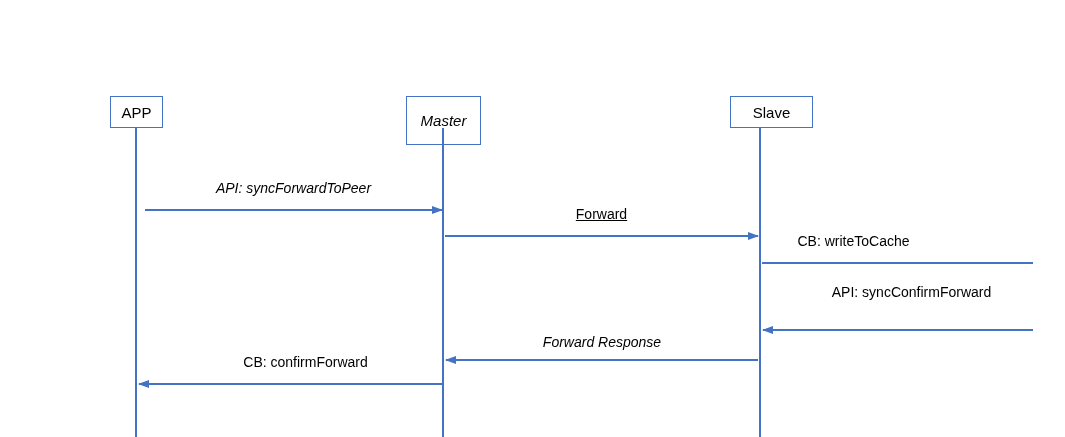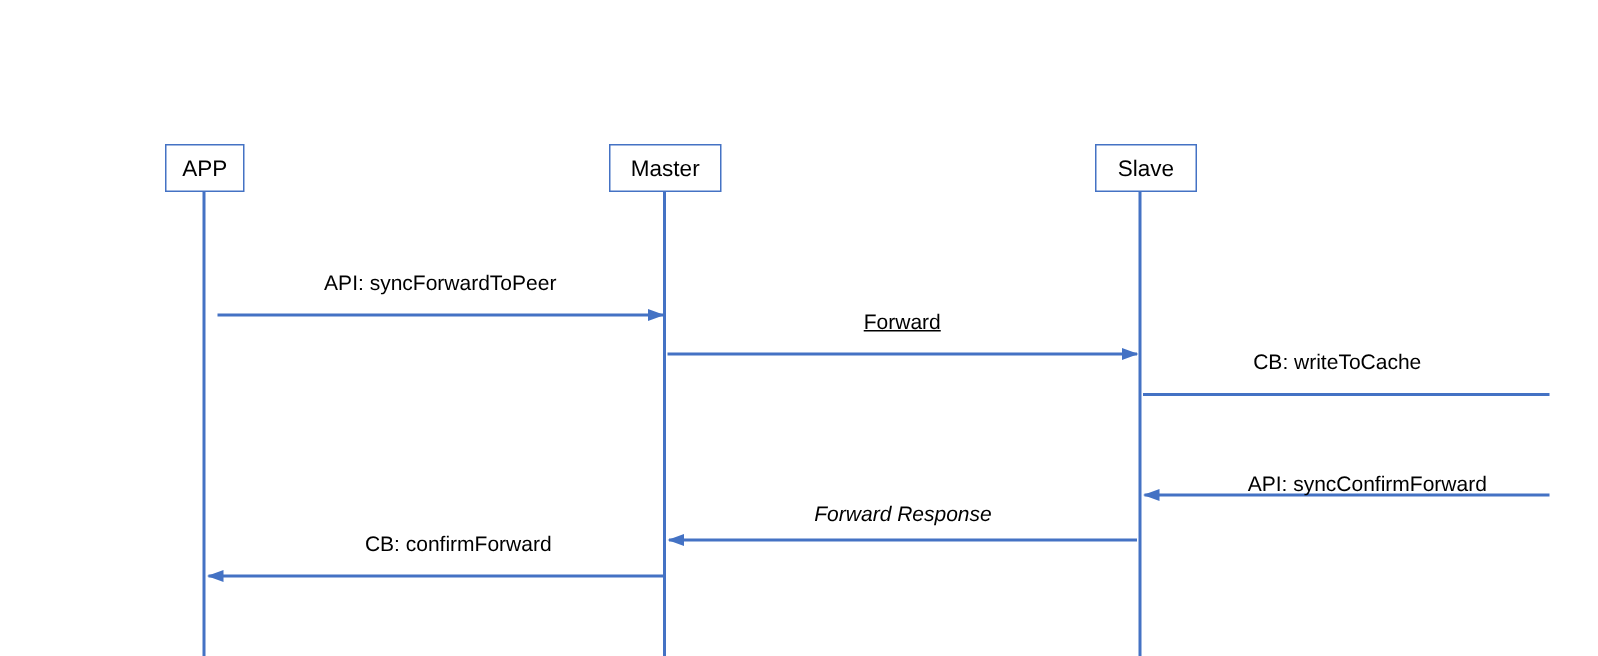--- a/index.html
+++ b/index.html
@@ -62,49 +62,49 @@
   }
 </style>
 </head>
 <body>
 
 <div class="canvas">
   <div id="actors-layer">
       <div class="actor-box" style="left: 46px; top: 32px; width: 53px; height: 32px;">
         <span class="actor-label">APP</span>
       </div>
-      <div class="actor-box" style="left: 342px; top: 32px; width: 75px; height: 32px;">
+      <div class="actor-box" style="left: 342px; top: 32px; width: 75px; height: 49px; font-style: italic;">
         <span class="actor-label">Master</span>
       </div>
-      <div class="actor-box" style="left: 666px; top: 32px; width: 68px; height: 32px;">
+      <div class="actor-box" style="left: 666px; top: 32px; width: 83px; height: 32px;">
         <span class="actor-label">Slave</span>
       </div>
       <div class="actor-box" style="left: 971px; top: 32px; width: 53px; height: 32px;">
         <span class="actor-label">App</span>
       </div>
     </div>
   <div id="lifelines-layer">
       <div class="lifeline" style="left: 71.2px; top: 64px; height: 331px;"></div>
       <div class="lifeline" style="left: 378.2px; top: 64px; height: 331px;"></div>
       <div class="lifeline" style="left: 695.2px; top: 64px; height: 331px;"></div>
       <div class="lifeline" style="left: 996.2px; top: 64px; height: 331px;"></div>
     </div>
   <div id="messages-layer">
       <div class="msg-line" style="left: 81px; top: 145.2px; width: 297px;"></div>
       <div class="arrowhead dir-right" style="top: 141.5px; left: 368px;"></div>
-      <div class="msg-label" style="left: 81px; width: 297px; top: 115px;">API: syncForwardToPeer</div>
+      <div class="msg-label" style="left: 81px; width: 297px; top: 115px; font-style: italic;">API: syncForwardToPeer</div>
       <div class="msg-line" style="left: 381px; top: 171.2px; width: 313px;"></div>
       <div class="arrowhead dir-right" style="top: 167.5px; left: 684px;"></div>
       <div class="msg-label" style="left: 381px; width: 313px; top: 141px; text-decoration: underline;">Forward</div>
       <div class="msg-line" style="left: 698px; top: 198.2px; width: 297px;"></div>
       <div class="arrowhead dir-right" style="top: 194.5px; left: 985px;"></div>
-      <div class="msg-label" style="left: 698px; width: 259px; top: 168px;">CB: writeToCache</div>
+      <div class="msg-label" style="left: 660px; width: 259px; top: 168px;">CB: writeToCache</div>
       <div class="msg-line" style="left: 699px; top: 265.2px; width: 297px;"></div>
       <div class="arrowhead dir-left" style="top: 261.5px; left: 698px;"></div>
-      <div class="msg-label" style="left: 699px; width: 297px; top: 249px;">API: syncConfirmForward</div>
+      <div class="msg-label" style="left: 699px; width: 297px; top: 219px;">API: syncConfirmForward</div>
       <div class="msg-line" style="left: 382px; top: 295.2px; width: 312px;"></div>
       <div class="arrowhead dir-left" style="top: 291.5px; left: 381px;"></div>
       <div class="msg-label" style="left: 382px; width: 312px; top: 269px; font-style: italic;">Forward Response</div>
       <div class="msg-line" style="left: 75px; top: 319.2px; width: 303px;"></div>
       <div class="arrowhead dir-left" style="top: 315.5px; left: 74px;"></div>
       <div class="msg-label" style="left: 90px; width: 303px; top: 289px;">CB: confirmForward</div>
     </div>
 </div>
 
 </body></html>

